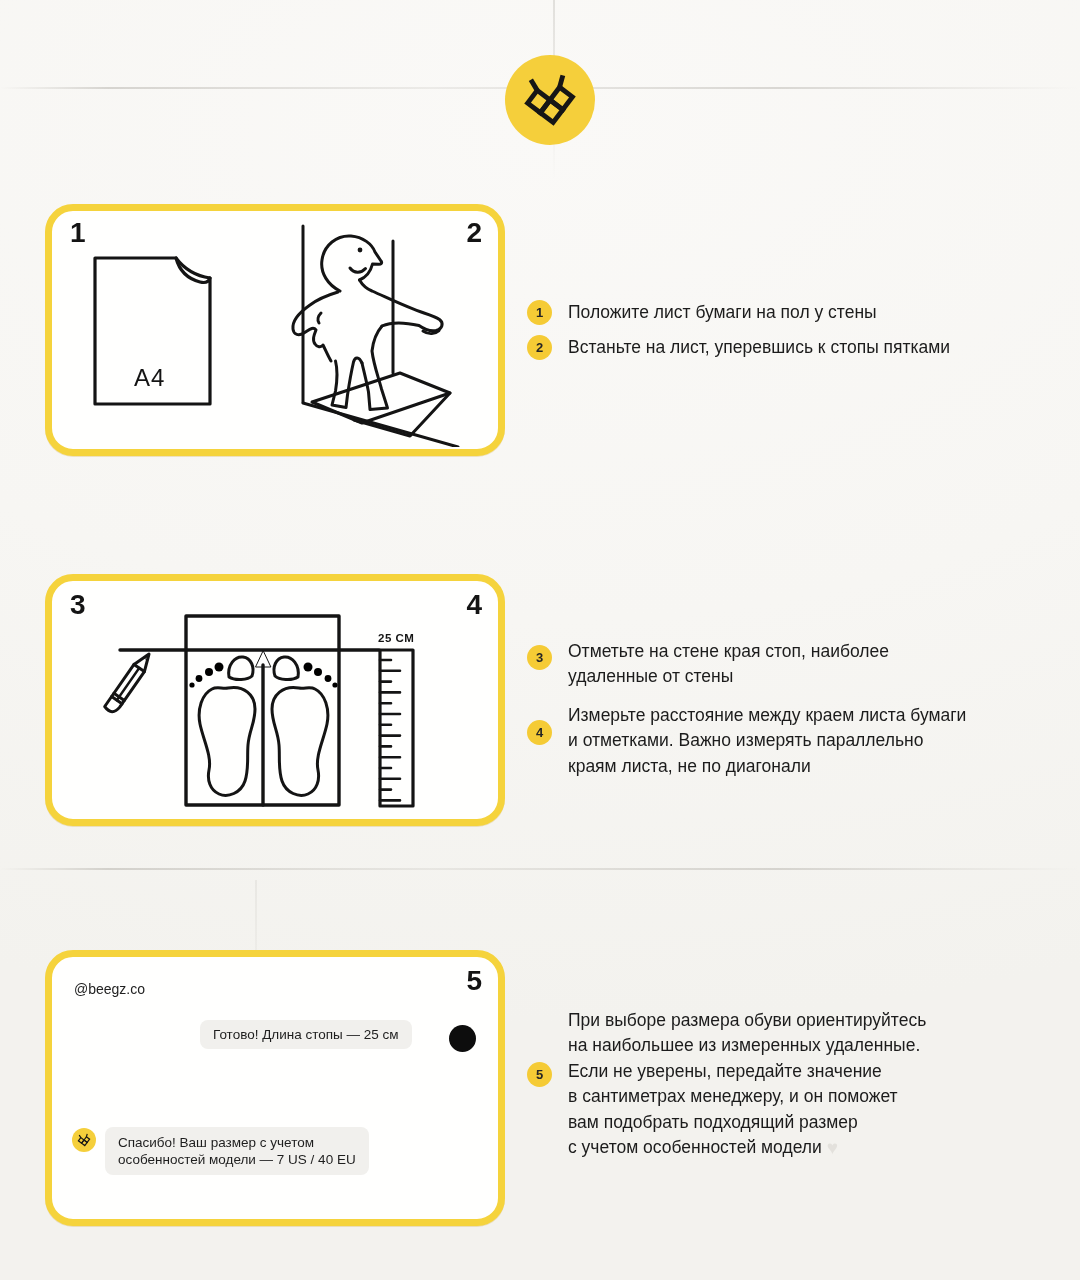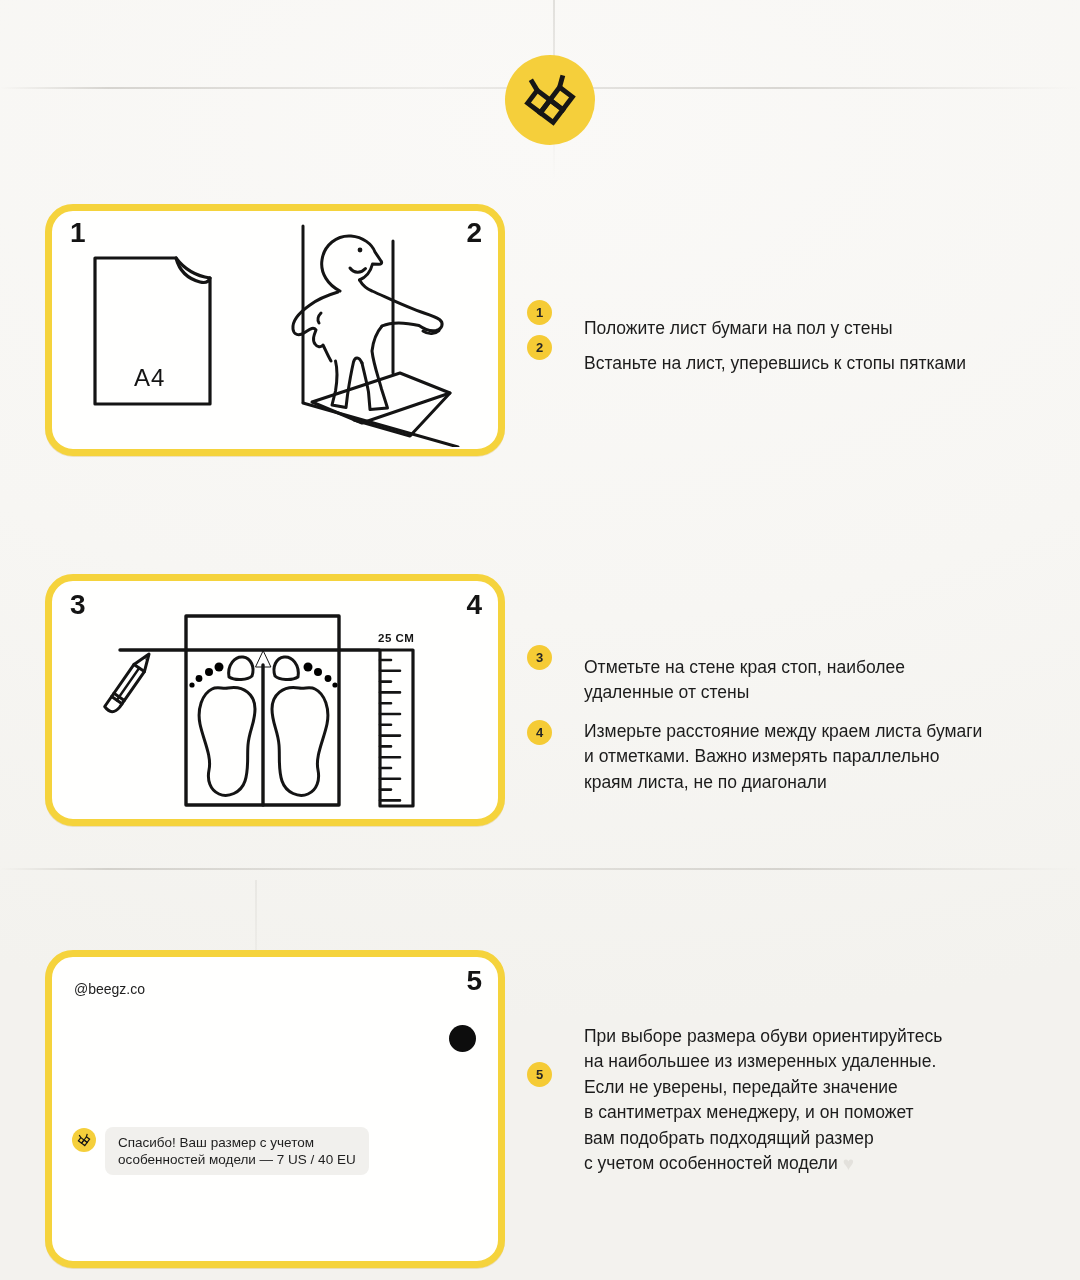--- a/index.html
+++ b/index.html
@@ -32,21 +32,21 @@
   .panel-num{
     position:absolute; font-size:28px; font-weight:bold; color:#141414; line-height:1;
   }
   .step{ position:absolute; left:527px; }
   .badge{
     position:absolute; left:0; width:25px; height:25px; border-radius:50%;
     background:#F5CB35; color:#262626; font-size:13px; font-weight:bold;
     display:flex; align-items:center; justify-content:center;
   }
   .step-text{
-    margin:16px; padding-left:41px; font-size:17.5px; font-weight:500;
+    margin:0; padding-left:41px; font-size:17.5px; font-weight:500;
     line-height:25.4px; color:#1c1c1c;
   }
   .pre{ white-space:pre-line; }
   .heart{ color:#e3e1dc; font-size:19px; vertical-align:-1px; }
   .handle{ position:absolute; left:22px; top:24px; font-size:14px; color:#222; }
   .bubble{
     position:absolute; background:#F1F0ED; border-radius:8px;
     font-size:13.5px; line-height:17px; color:#1e1e1e; padding:6px 13px;
   }
   .bubble.incoming{ padding:7px 13px; }
@@ -187,24 +187,25 @@
     <p class="step-text"><span class="pre">Отметьте на стене края стоп, наиболее
 удаленные от стены</span></p>
   </div>
   <div class="step" style="top:703px;">
     <span class="badge" style="top:17px;">4</span>
     <p class="step-text"><span class="pre">Измерьте расстояние между краем листа бумаги
 и отметками. Важно измерять параллельно
 краям листа, не по диагонали</span></p>
   </div>
 
-  <section class="panel" style="top:950px; height:318px;">
+  <section class="panel" style="top:950px; height:276px;">
     <span class="handle">@beegz.co</span>
     <span class="panel-num" style="right:16px; top:10px;">5</span>
 
+    <div class="bubble outgoing pre" style="left:148px; top:63px;">Готово! Длина стопы — 25 см</div>
     <div class="avatar-black"></div>
 
     <div class="bubble incoming pre" style="left:53px; top:145px;margin-top:25px;">Спасибо! Ваш размер с учетом
 особенностей модели — 7 US / 40 EU</div>
     <div class="avatar-yellow">
       <svg width="14" height="14" viewBox="0 0 104 104">
         <use href="#beegz-mark" stroke-width="14"></use>
       </svg>
     </div>
   </section>

